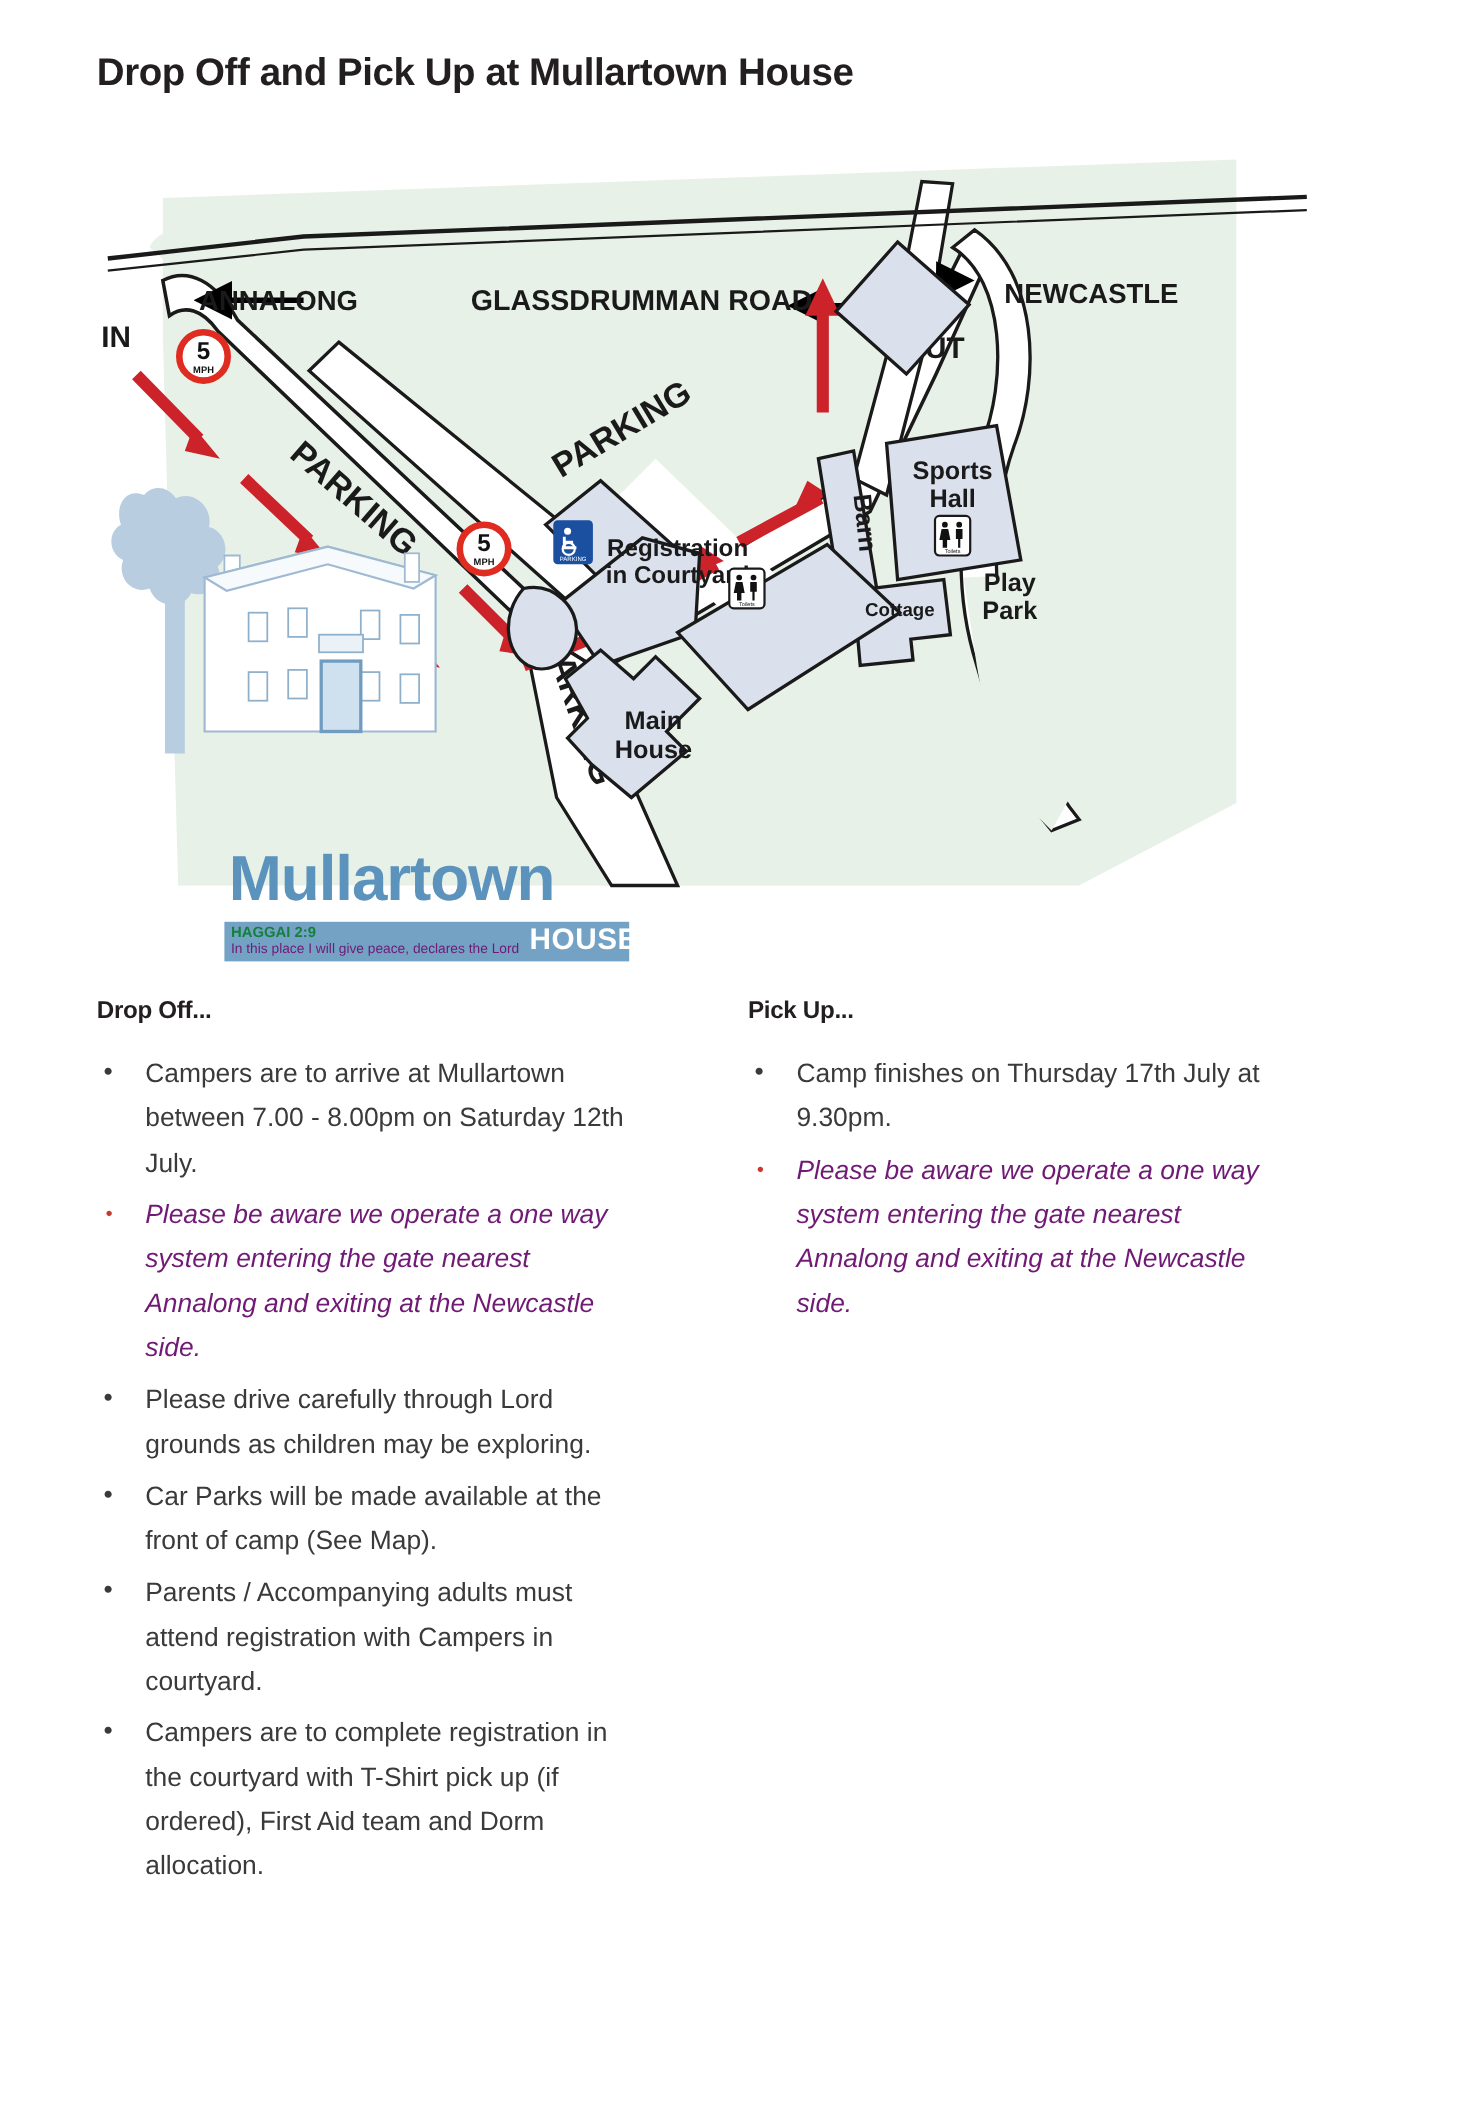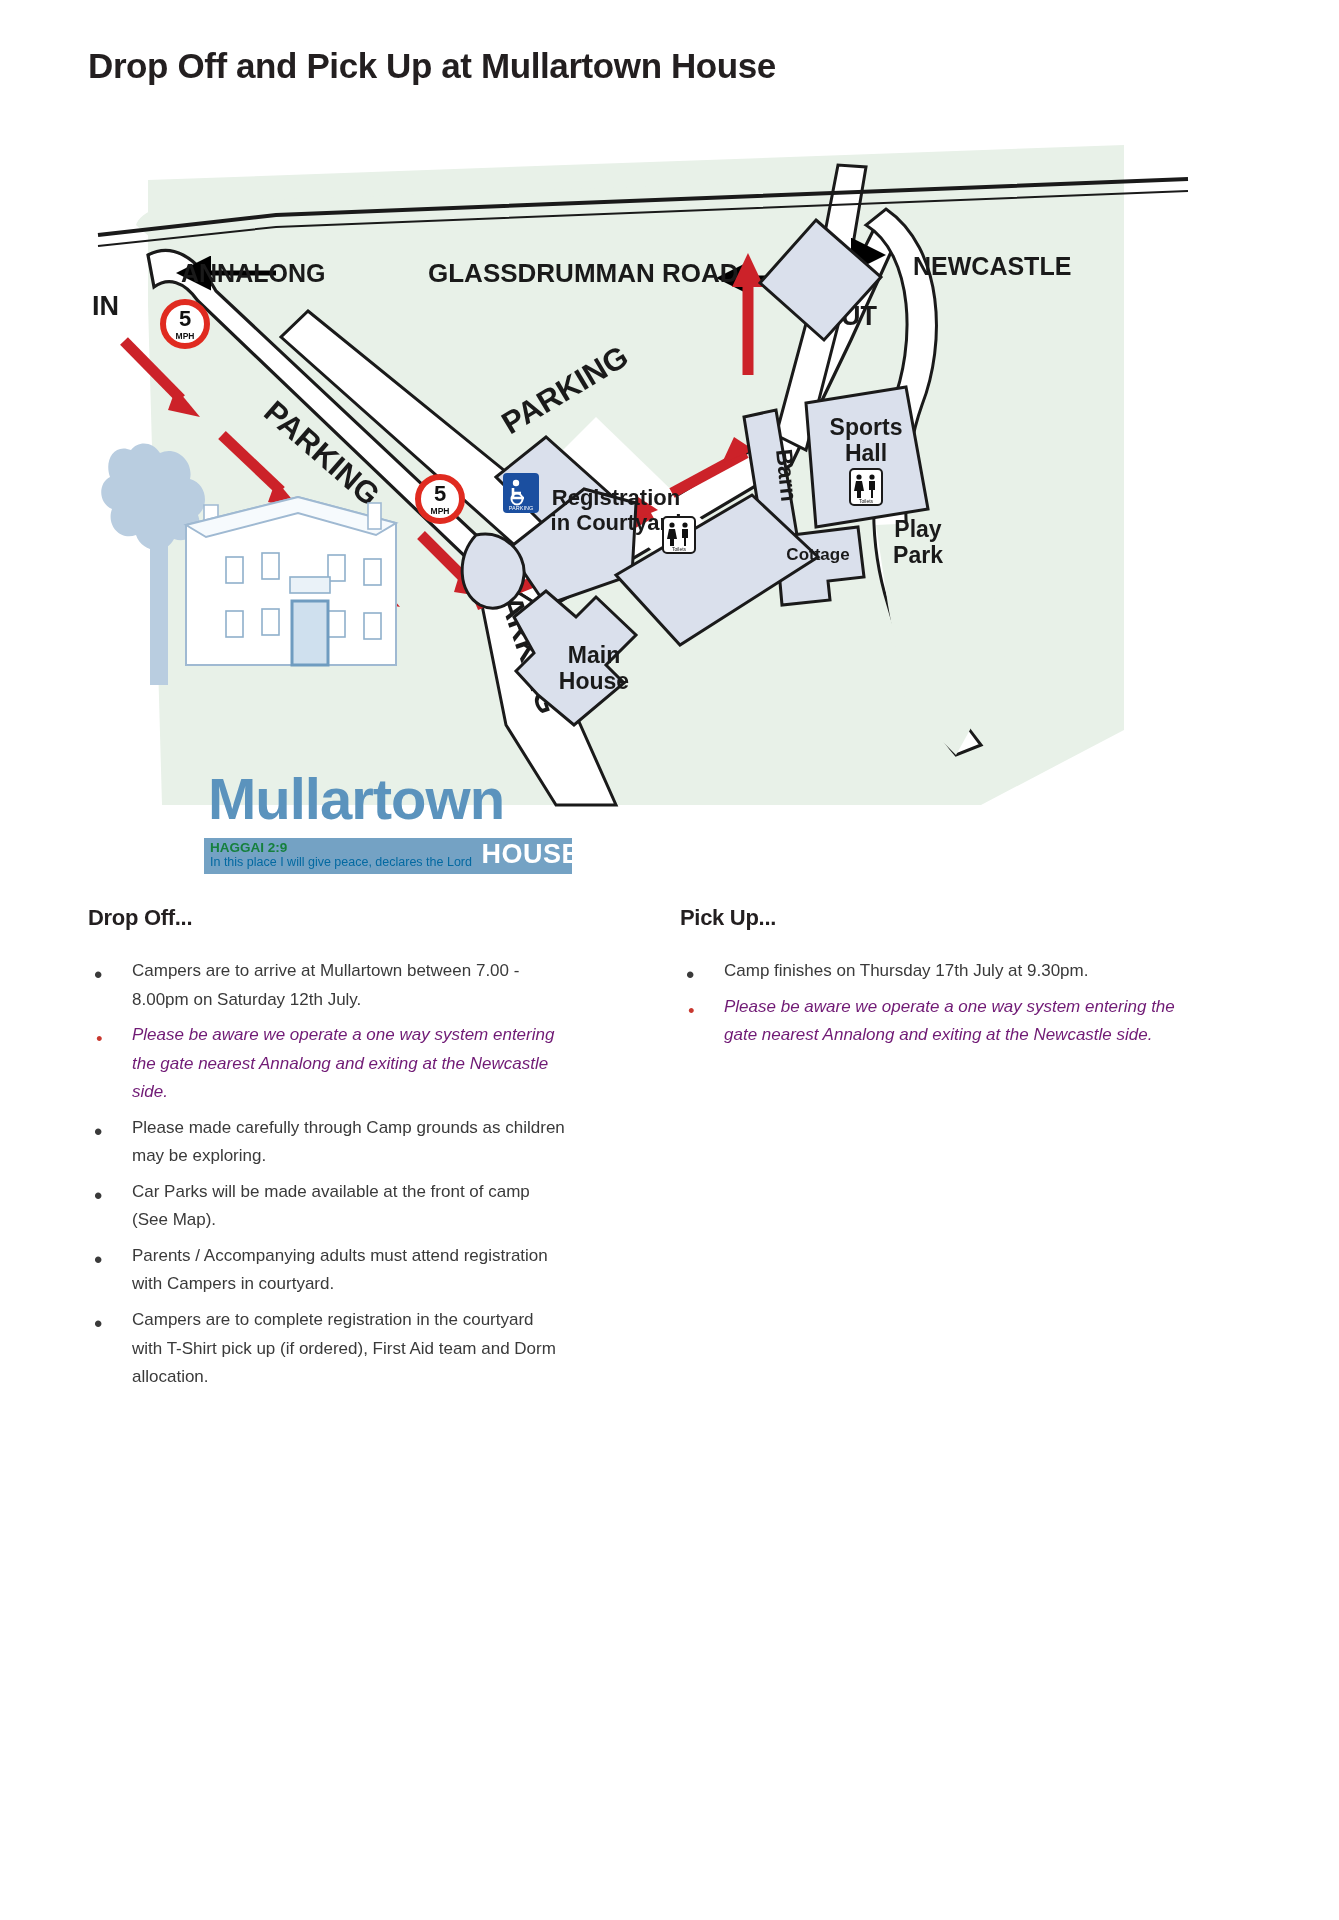--- a/index.html
+++ b/index.html
@@ -34,41 +34,41 @@
   .logo-bar {
     position: absolute; left: 6px; top: 228px; width: 368px; height: 36px;
     background: #74a2c4;
   }
   .logo-haggai {
     position: absolute; left: 12px; top: 230px;
     font-size: 13.5px; font-weight: bold; color: #15803d; line-height: 1.15;
   }
   .logo-verse {
     position: absolute; left: 12px; top: 245px;
-    font-size: 12.5px; color: #0369a1; line-height: 1.15;
+    font-size: 12.5px; color: #701a75; line-height: 1.15;
   }
   .logo-house {
     position: absolute; right: 8px; top: 229px;
     font-size: 27px; font-weight: bold; color: #ffffff; letter-spacing: 0.5px;
   }
 
   
   .cols { position: absolute; left: 88px; top: 905px; width: 1180px; }
   .col { position: absolute; top: 0; }
   .col-left  { left: 0px;   width: 480px; }
   .col-right { left: 592px; width: 500px; }
 
   .col-head {
     font-size: 22px; font-weight: bold; color: #231f20;
     margin-bottom: 26px; letter-spacing: -0.3px;
   }
   ul.bullets { list-style: none; }
   ul.bullets li {
     position: relative; padding-left: 44px; margin-bottom: 7px;
-    font-size: 17px; line-height: 1.68; color: #3a3a3a;
+    font-size: 24px; line-height: 1.68; color: #3a3a3a;
     font-weight: 300;
   }
   ul.bullets li::before {
     content: "\2022"; position: absolute; left: 6px; top: -2px;
     font-size: 24px; color: #3a3a3a;
   }
   ul.bullets li.warn { color: #701a75; font-style: italic; }
   ul.bullets li.warn::before { color: #c8382f; font-size: 18px; top: 3px; left: 8px; }
 </style>
 </head>
@@ -258,21 +258,21 @@
     </div>
   </div>
 
   <div class="cols">
 
     <div class="col col-left">
       <div class="col-head">Drop Off...</div>
       <ul class="bullets">
         <li>Campers are to arrive at Mullartown between 7.00 - 8.00pm on Saturday 12th July.</li>
         <li class="warn">Please be aware we operate a one way system entering the gate nearest Annalong and exiting at the Newcastle side.</li>
-        <li>Please made carefully through Camp grounds as children may be exploring.</li>
+        <li>Please drive carefully through Lord grounds as children may be exploring.</li>
         <li>Car Parks will be made available at the front of camp (See Map).</li>
         <li>Parents / Accompanying adults must attend registration with Campers in courtyard.</li>
         <li>Campers are to complete registration in the courtyard with T-Shirt pick up (if ordered), First Aid team and Dorm allocation.</li>
       </ul>
     </div>
 
     <div class="col col-right">
       <div class="col-head">Pick Up...</div>
       <ul class="bullets">
         <li>Camp finishes on Thursday 17th July at 9.30pm.</li>

